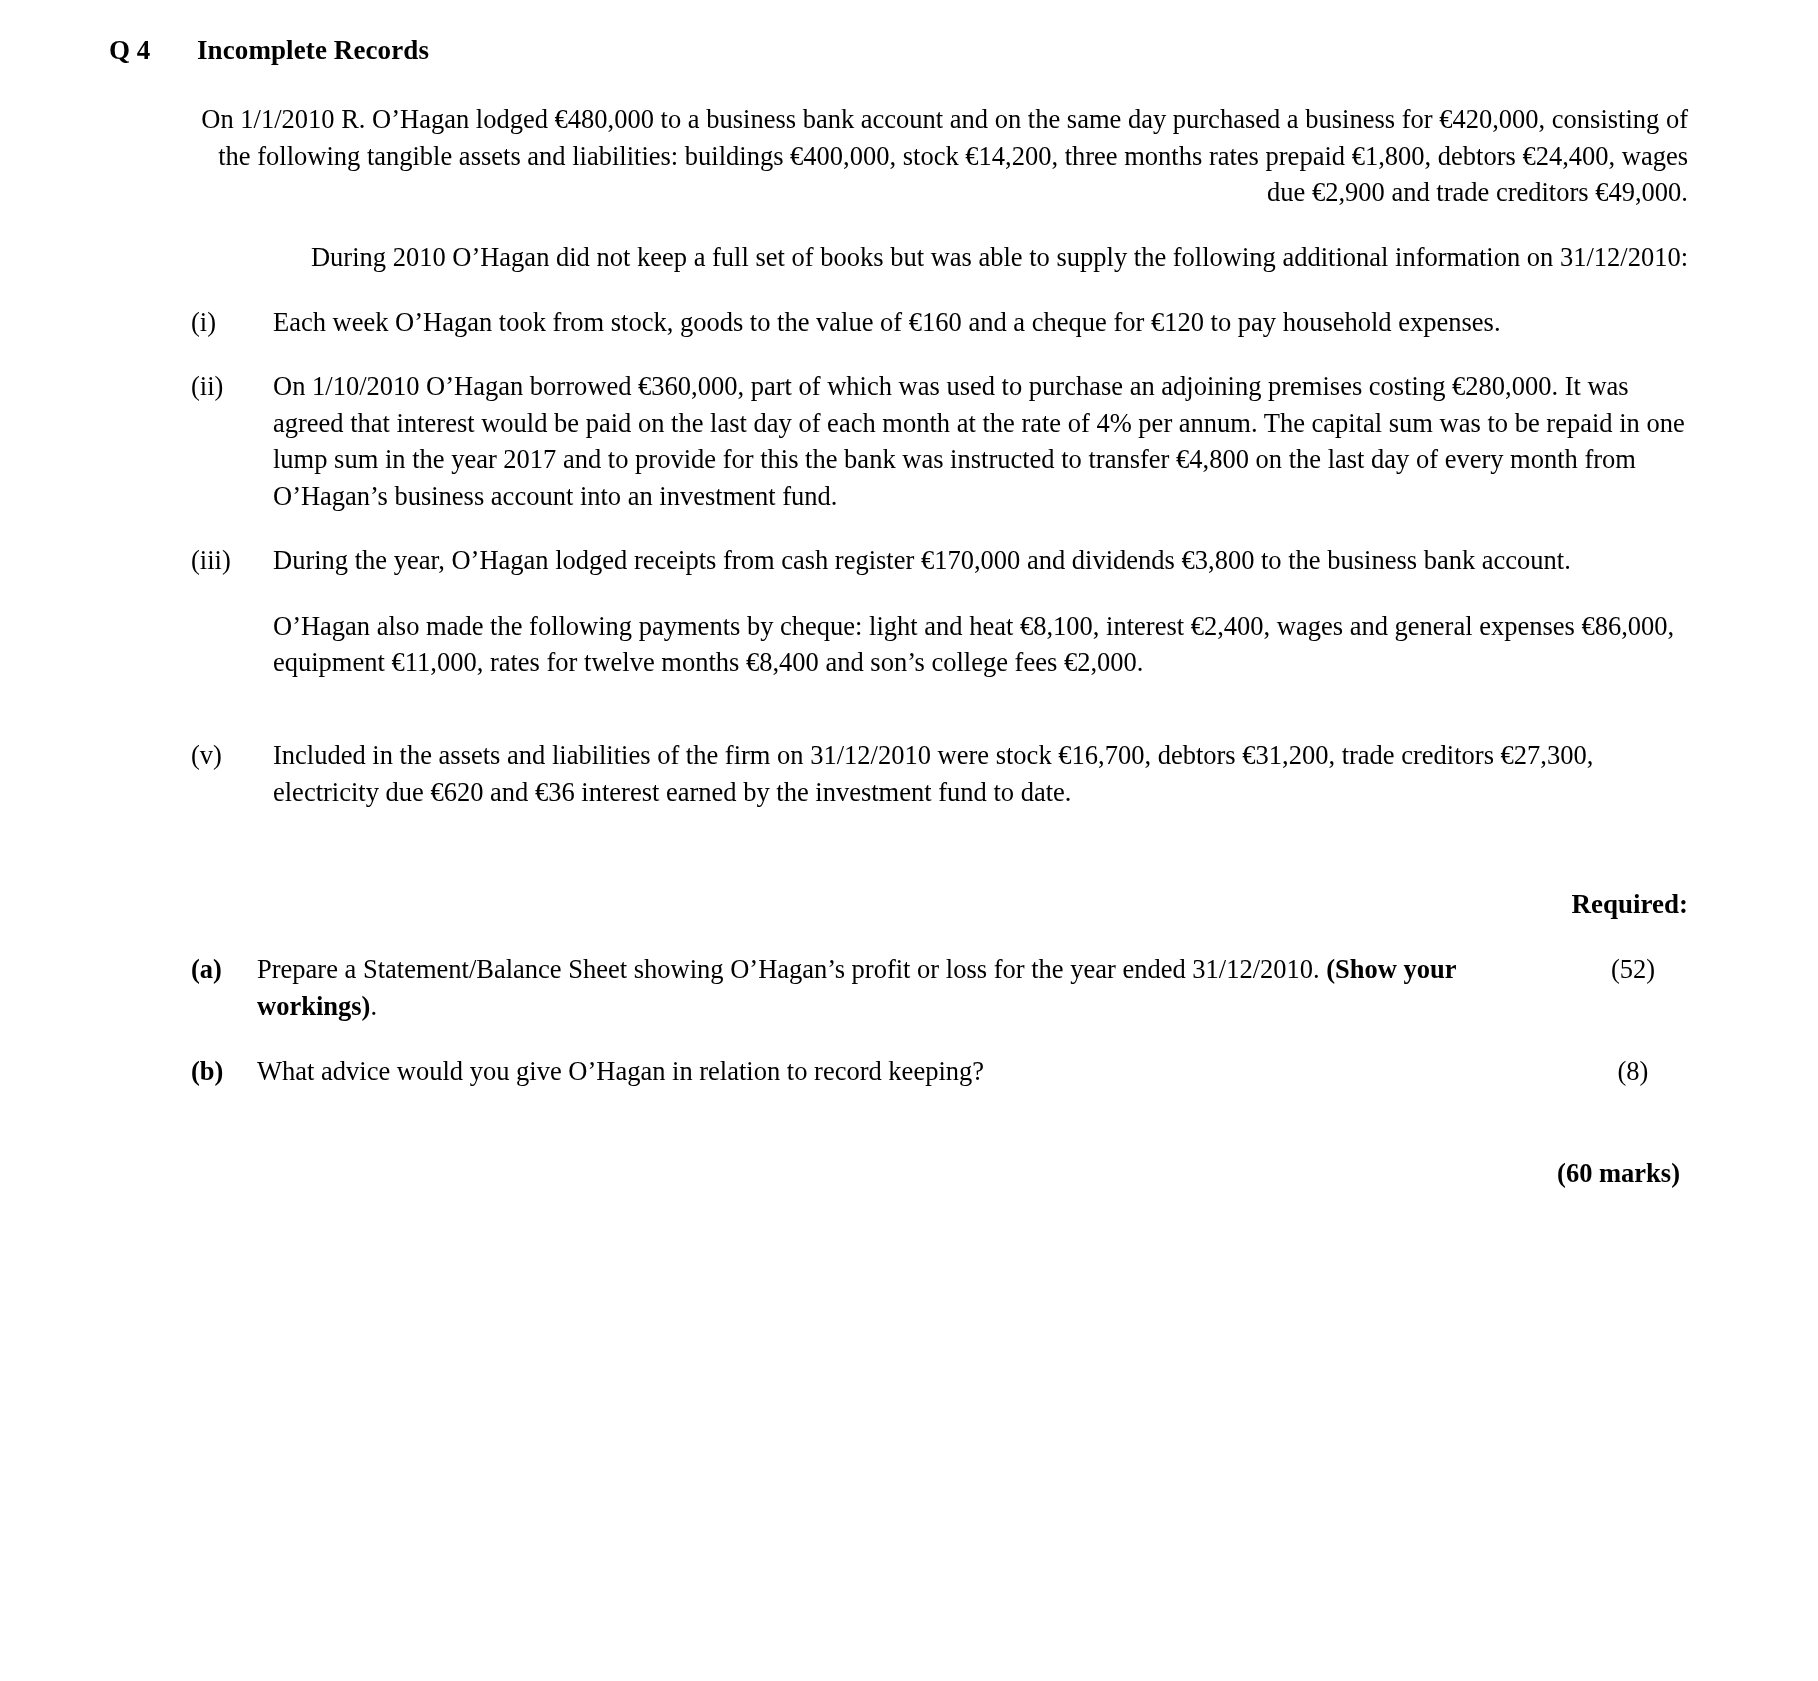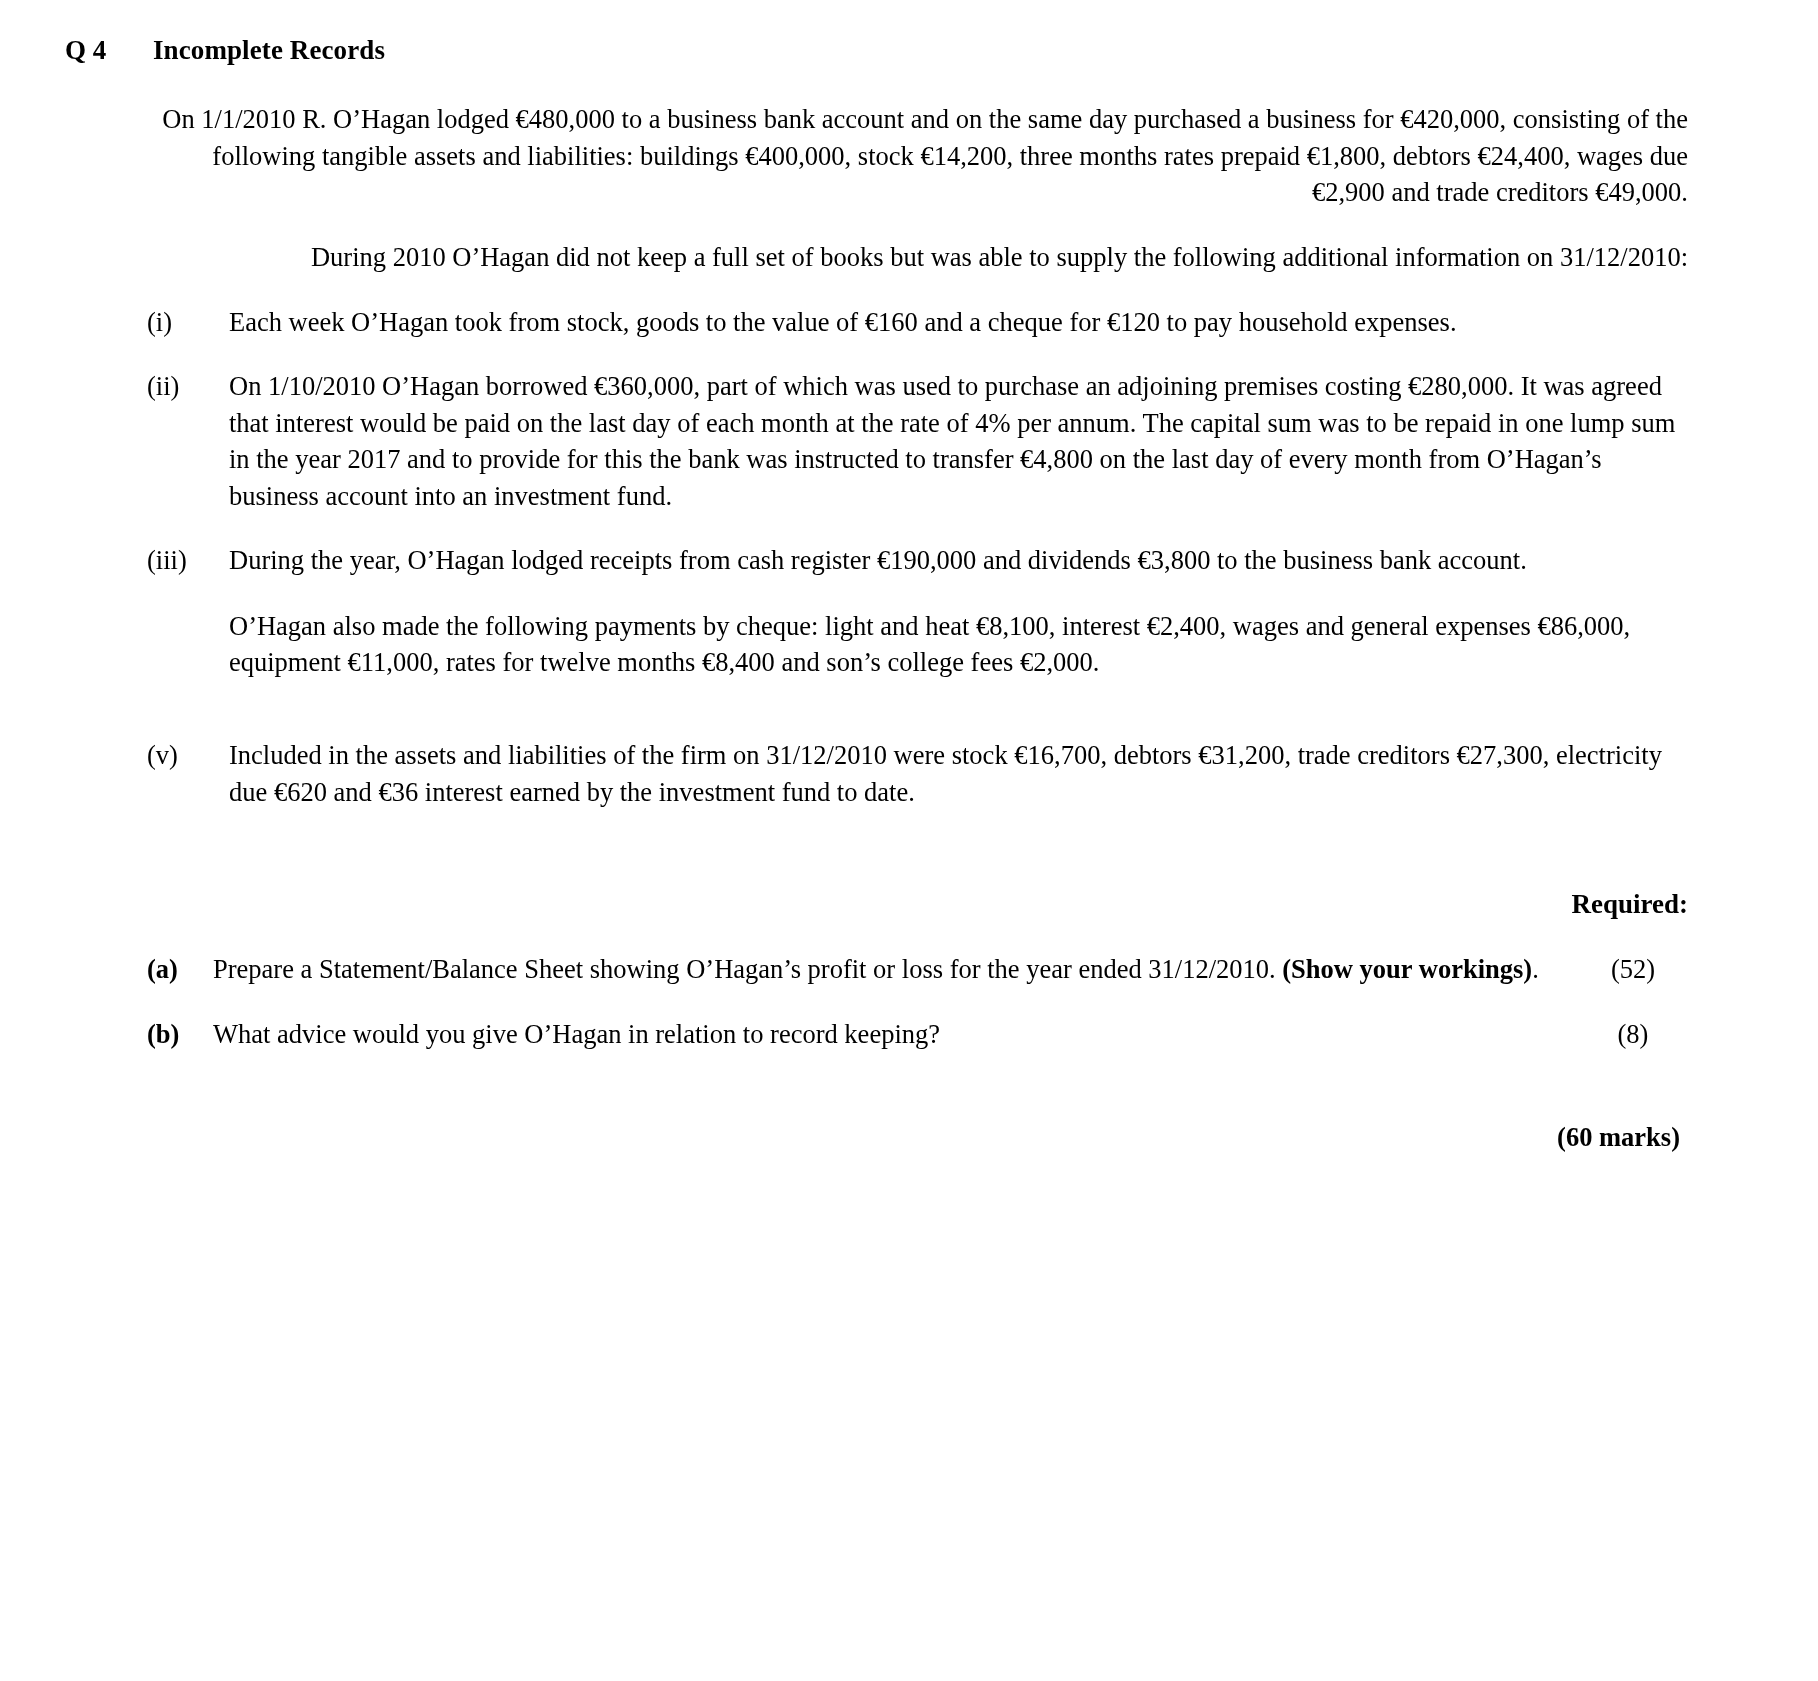--- a/index.html
+++ b/index.html
@@ -14,21 +14,21 @@
     color: #000000;
     font-size: 26.5px;
     line-height: 1.38;
     -webkit-font-smoothing: antialiased;
   }
   .page {
     position: relative;
     width: 1818px;
     min-height: 1681px;
     box-sizing: border-box;
-    padding: 22px 120px 20px 65px;
+    padding: 22px 120px 20px 109px;
   }
   
   .q-head {
     display: flex;
     align-items: baseline;
     font-weight: bold;
     font-size: 27px;
     margin: 10px 0 0 0;
   }
   .q-head .q-num {
@@ -142,21 +142,21 @@
       <div class="content">
         <p>On 1/10/2010 O’Hagan borrowed €360,000, part of which was used to purchase an adjoining premises costing €280,000.  It was agreed that interest would be paid on the last day of each month at the rate of 4% per annum.  The capital sum was to be repaid in one lump sum in the year 2017 and to provide for this the bank was instructed to transfer €4,800 on the last day of every month from O’Hagan’s business account into an investment fund.</p>
       </div>
     </div>
 
     <div class="gap-md"></div>
 
     <div class="item">
       <span class="marker">(iii)</span>
       <div class="content">
-        <p>During the year, O’Hagan lodged receipts from cash register €190,000 and dividends €3,800 to the business bank account.</p>
+        <p>During the year, O’Hagan lodged receipts from cash register €170,000 and dividends €3,800 to the business bank account.</p>
         <p>O’Hagan also made the following payments by cheque: light and heat €8,100, interest €2,400, wages and general expenses €86,000, equipment €11,000, rates for twelve months €8,400 and son’s college fees €2,000.</p>
       </div>
     </div>
 
     <div class="gap-md"></div>
 
 
     <div class="gap-md"></div>
 
     <div class="item">

